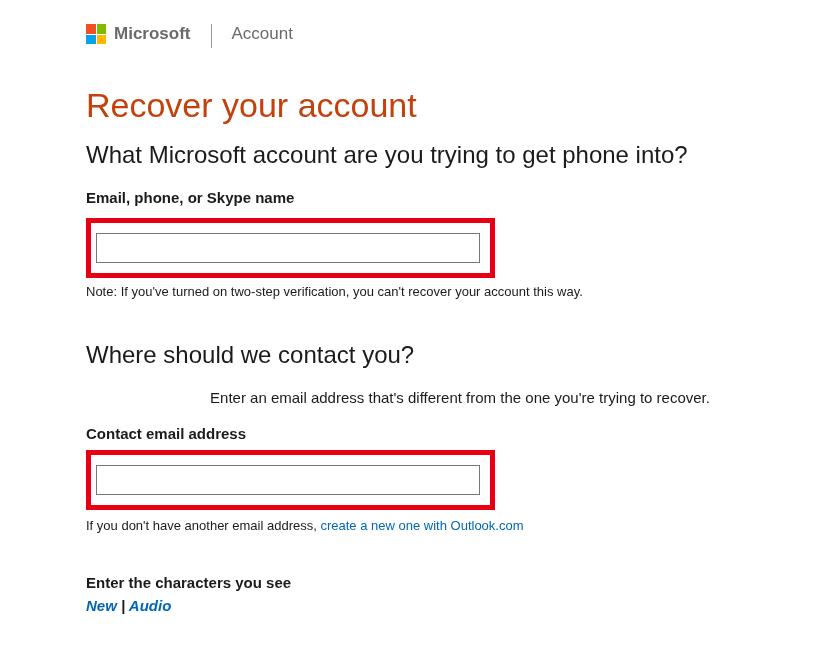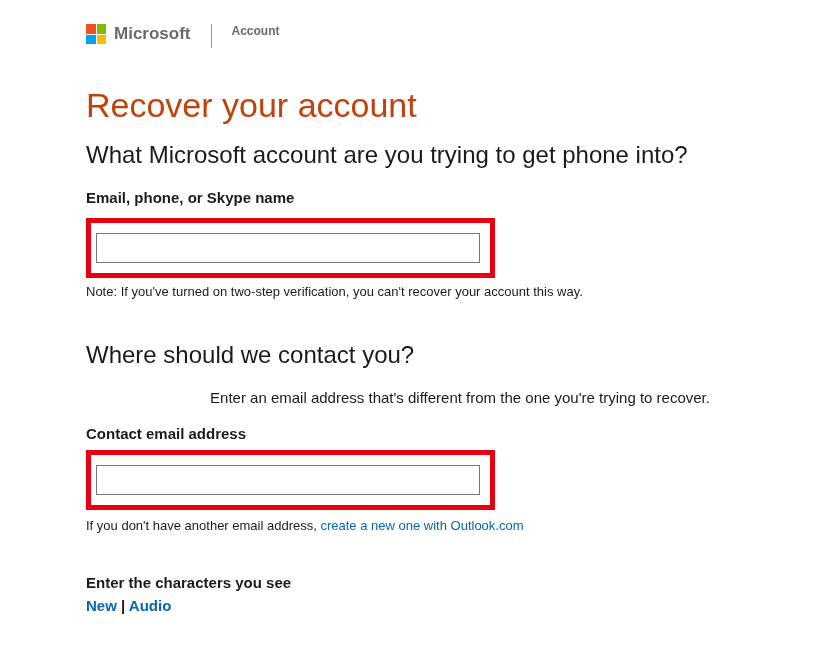--- a/index.html
+++ b/index.html
@@ -37,23 +37,23 @@
       font-weight: 600;
       color: #6a6a6a;
     }
     .header-divider {
       width: 1px;
       height: 24px;
       background: #9a9a9a;
       margin: 0 12px;
     }
     .header-section {
-      font-size: 12px;
+      font-size: 17px;
       color: #6a6a6a;
-      font-weight: 700;
+      font-weight: 400;
     }
     h1.page-title {
       font-size: 34px;
       font-weight: 300;
       color: #c2410c;
       margin-bottom: 16px;
     }
     h2.sub-heading {
       font-size: 24px;
       font-weight: 300;
@@ -108,20 +108,21 @@
       font-weight: 600;
       color: #1b1b1b;
       margin-top: 40px;
       margin-bottom: 6px;
     }
     .captcha-links {
       font-size: 15px;
       font-weight: 600;
       color: #1b1b1b;
       margin-bottom: 36px;
+      font-style: italic;
     }
     .captcha-links a.link { font-size: 15px; font-weight: 600; }
     .captcha-image {
       margin-left: 110px;
     }
     .captcha-image svg {
       width: 150px;
       height: 38px;
     }
     .help-line {

